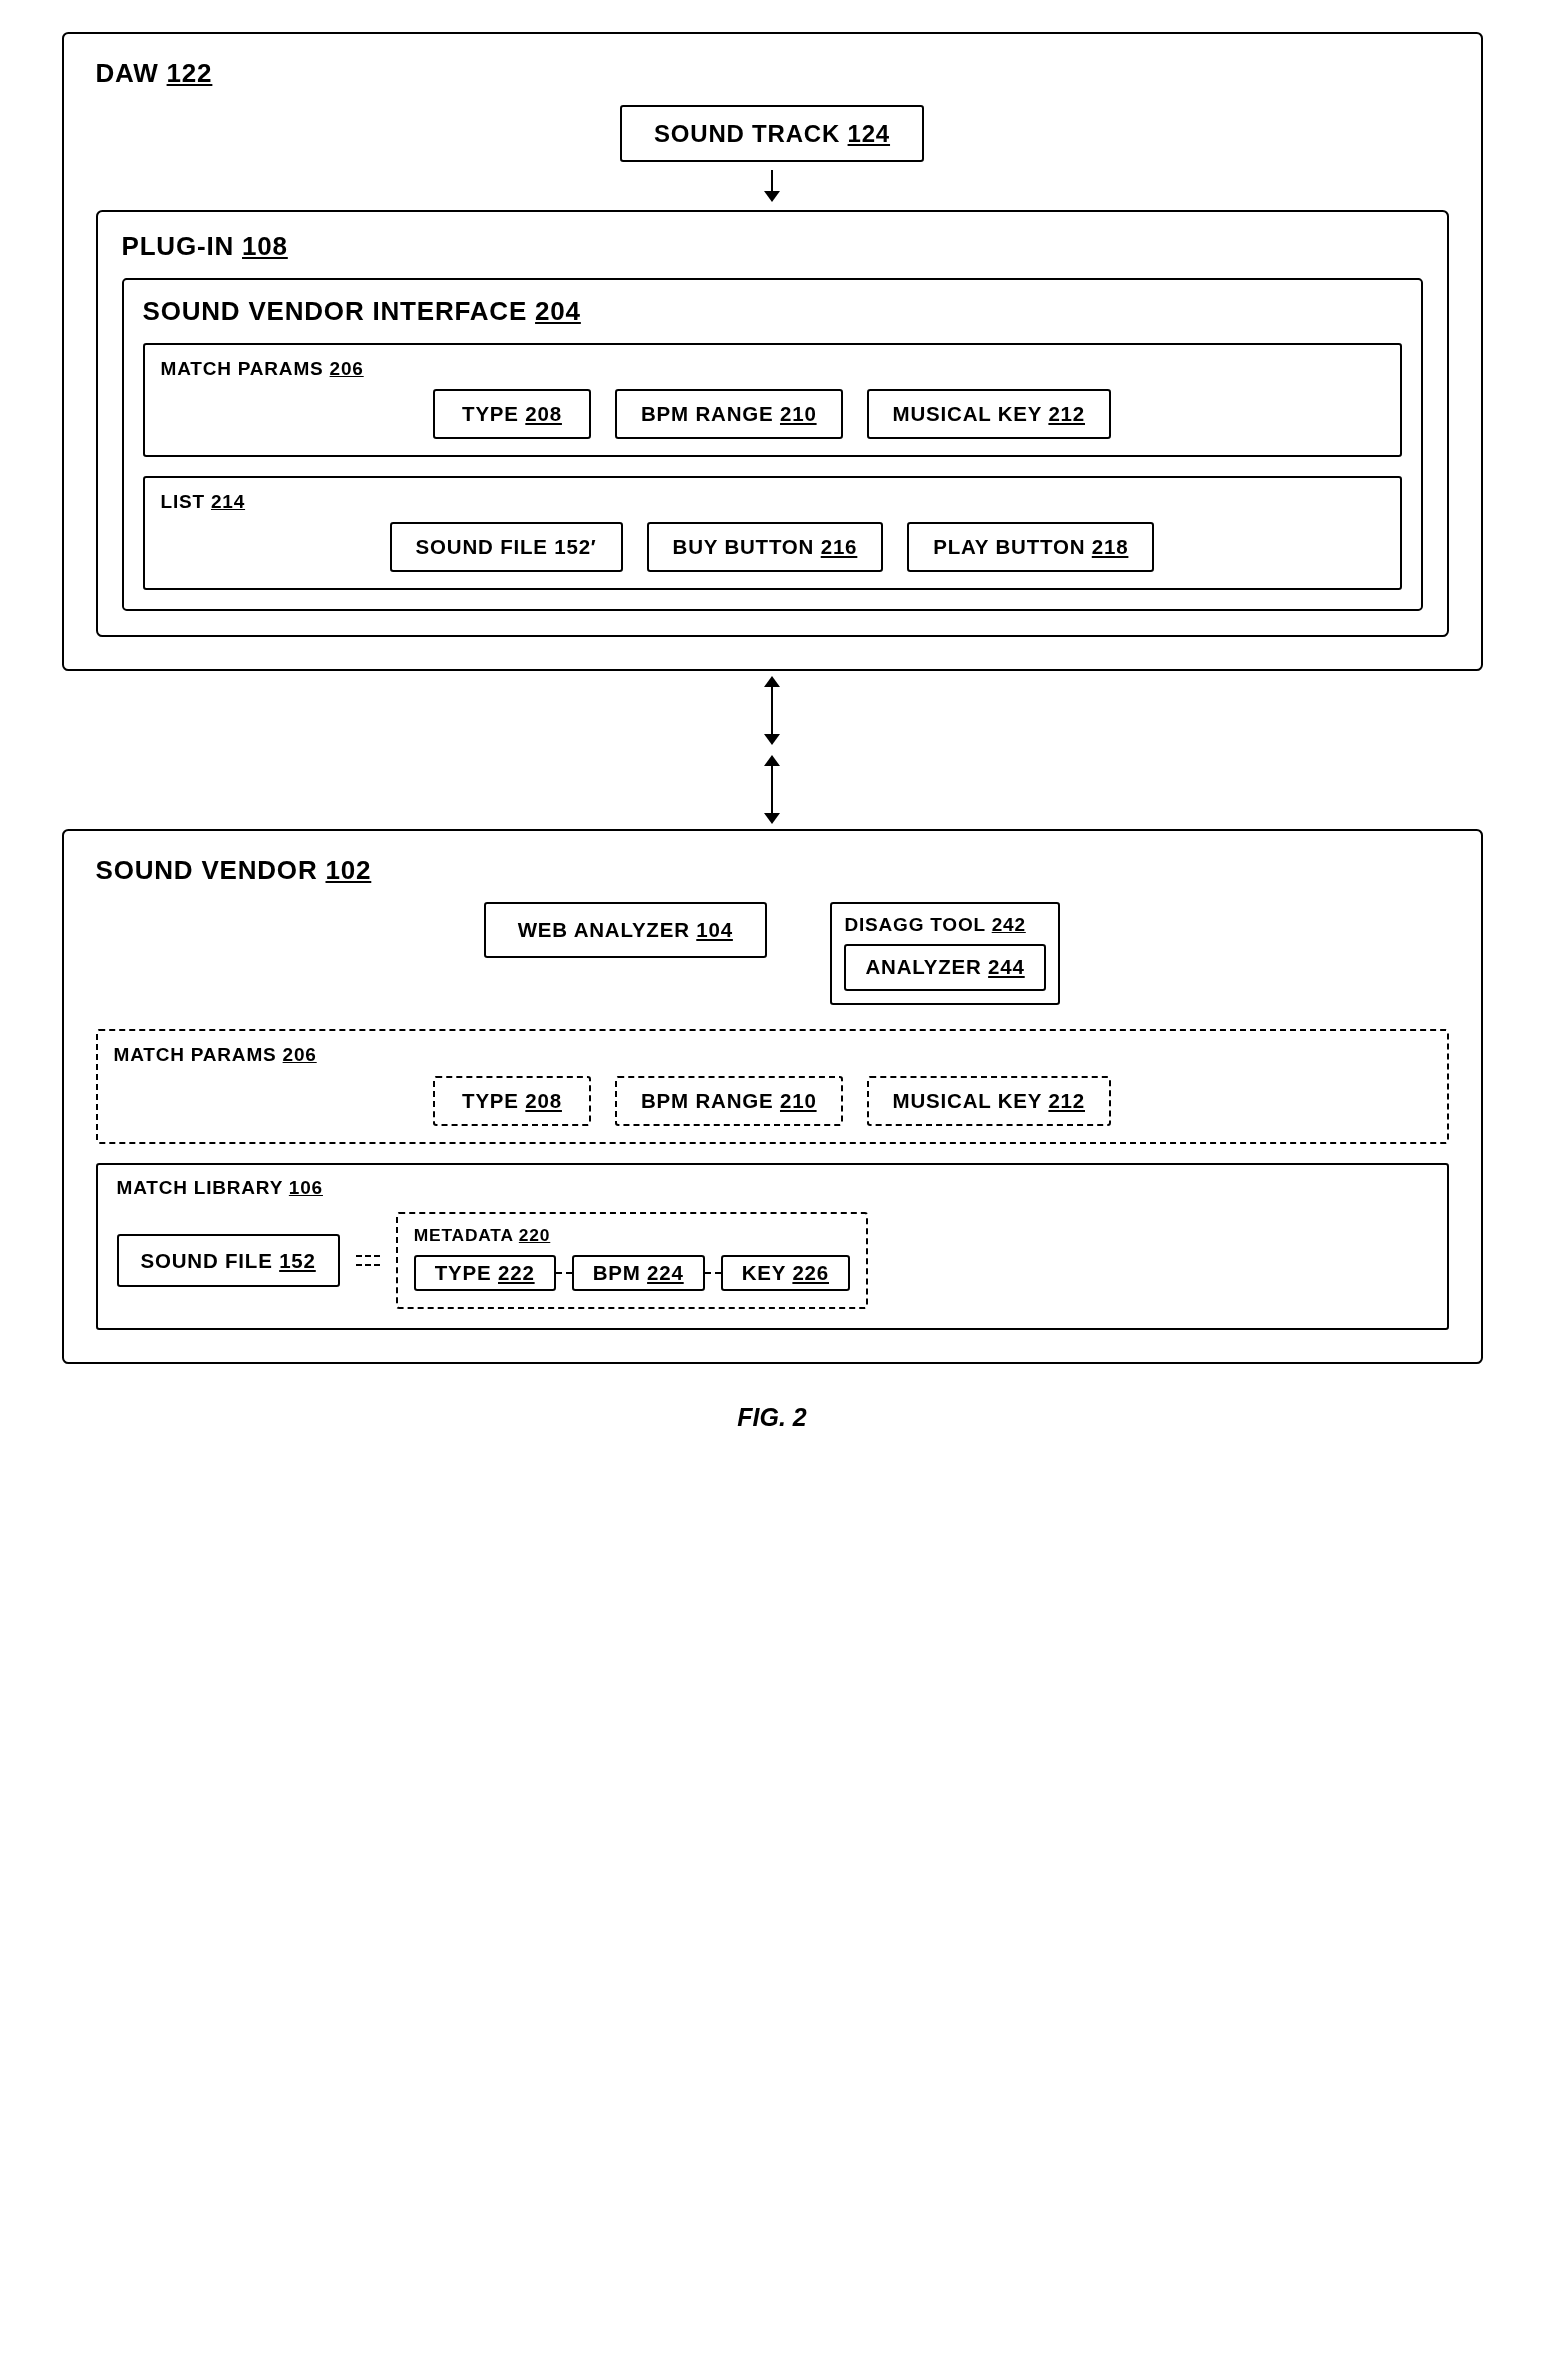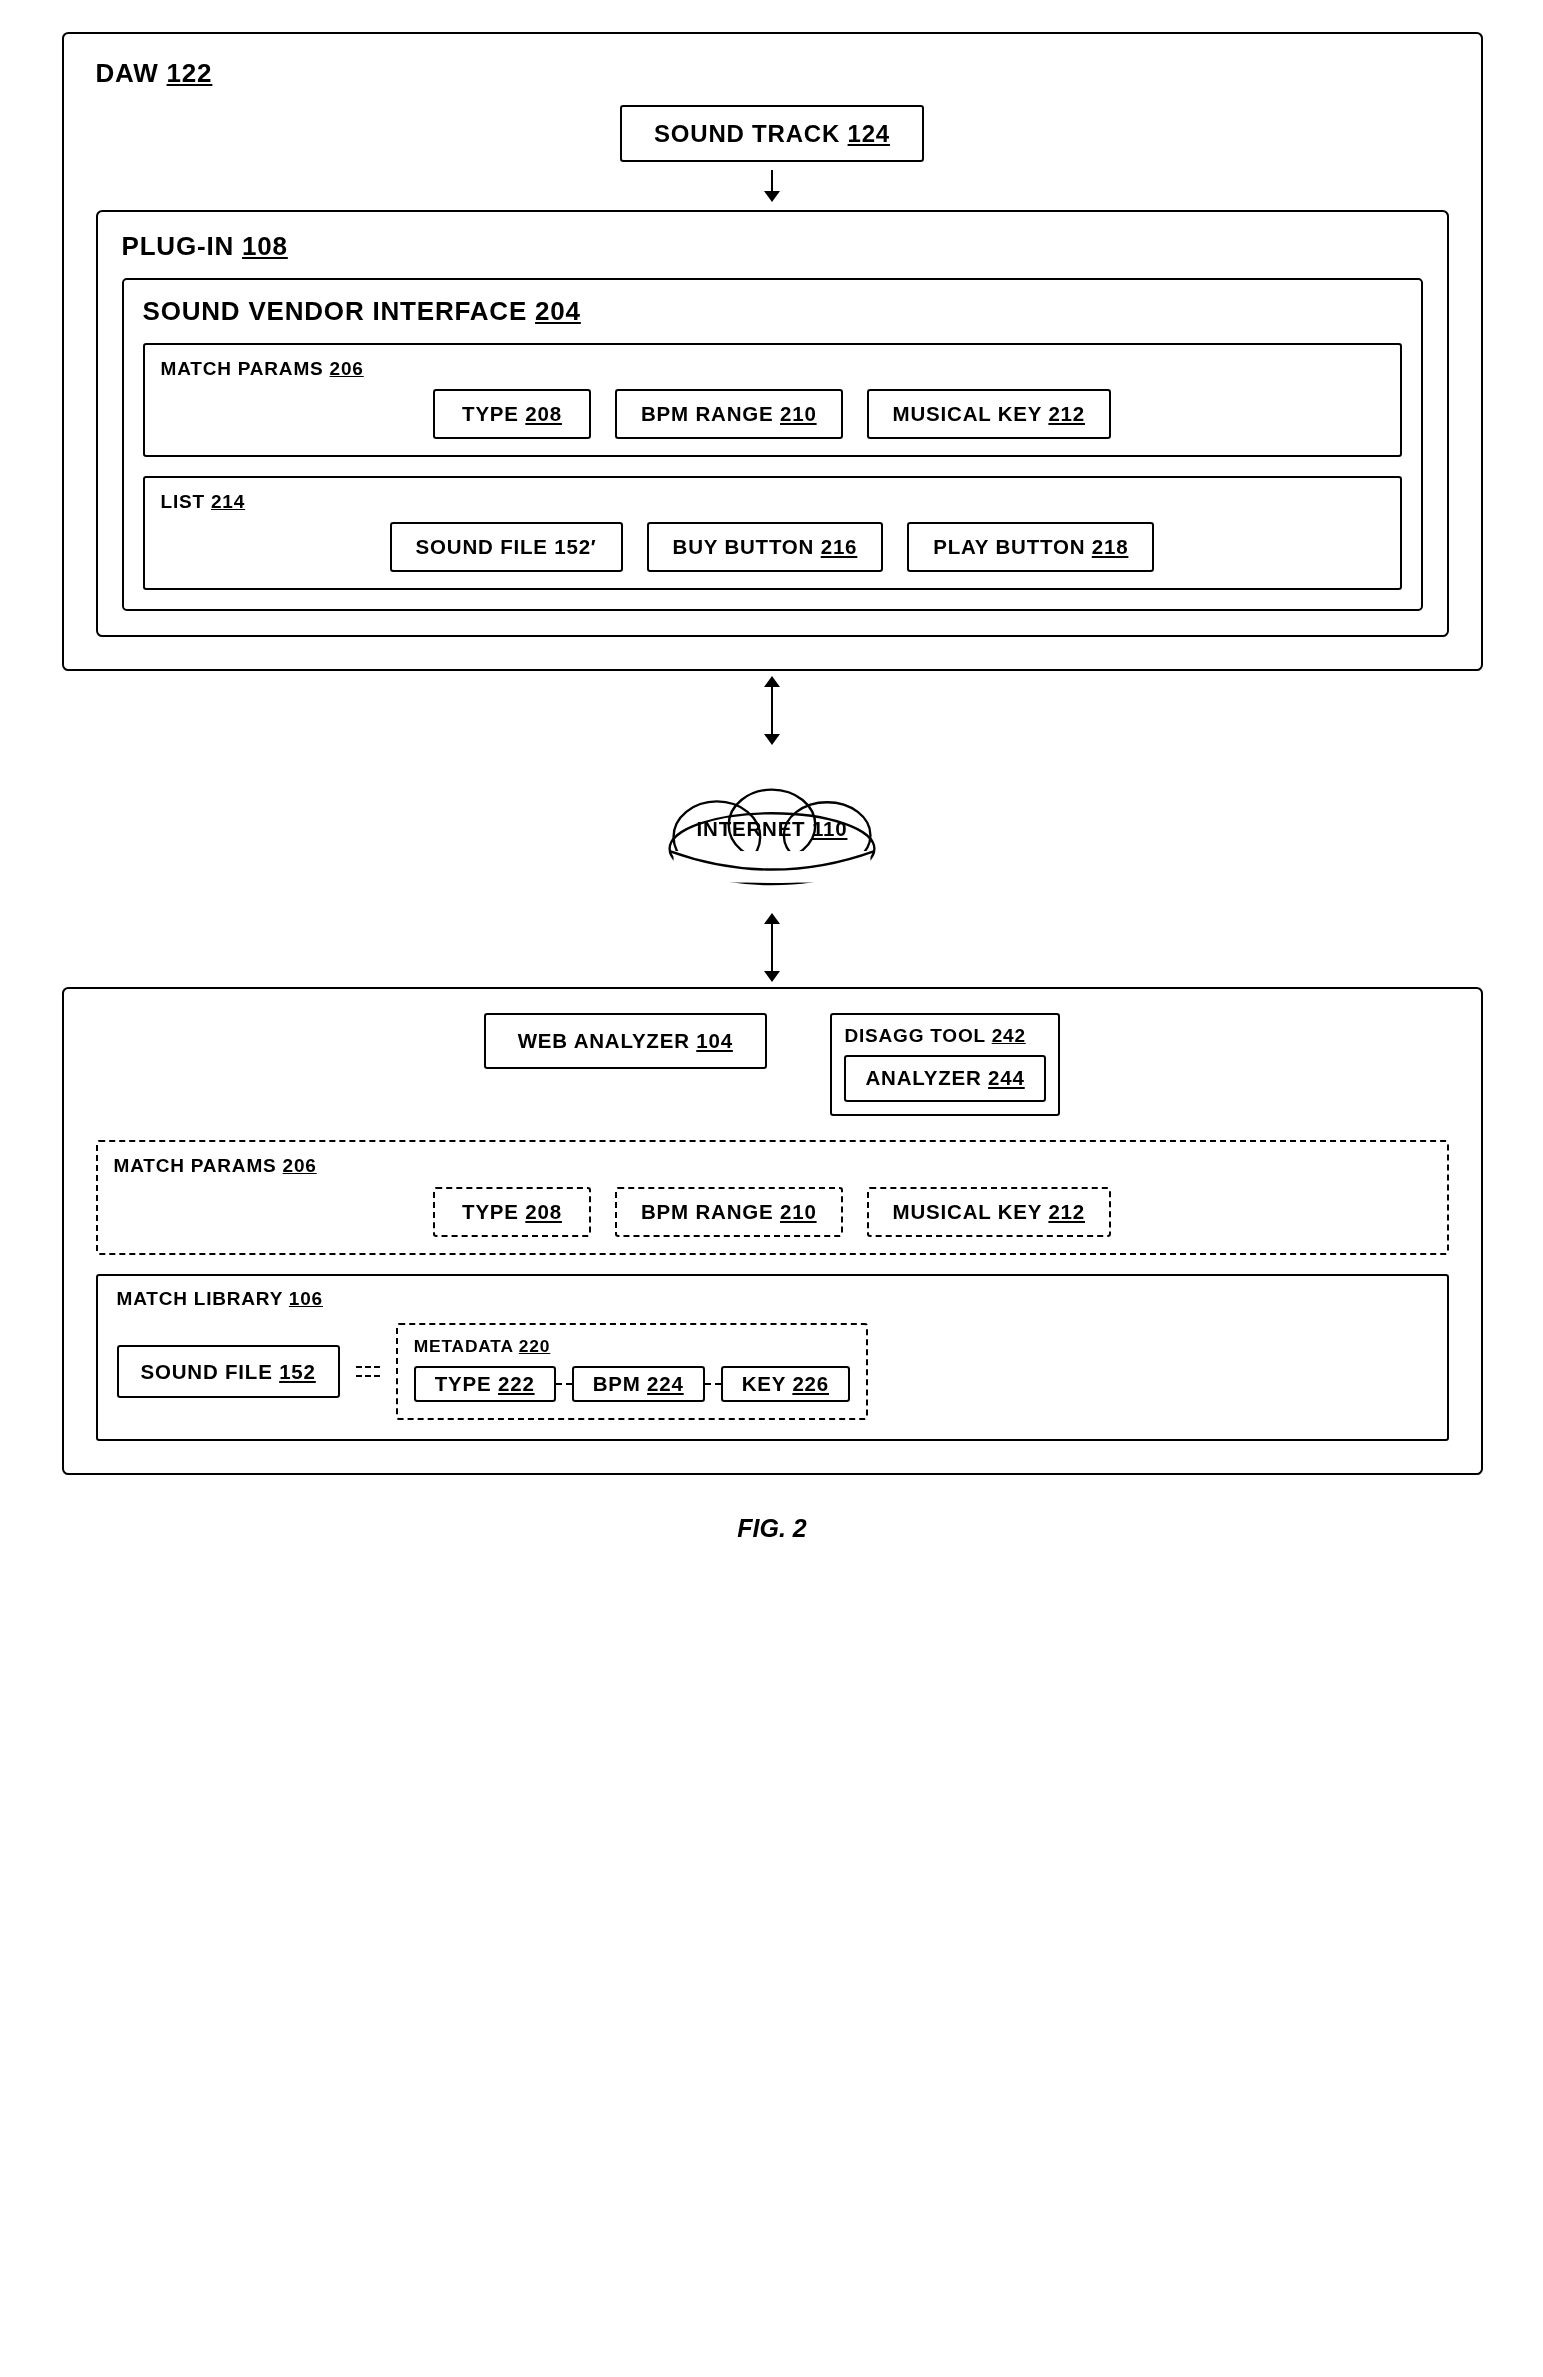--- a/index.html
+++ b/index.html
@@ -391,54 +391,32 @@
       </div>
     </div>
   </div>
 
   <div class="double-arrow-container">
     <div class="arrow-head-up"></div>
     <div class="arrow-shaft"></div>
     <div class="arrow-head-down"></div>
   </div>
 
-  <div class="internet-section">
-    <div class="cloud-shape">
-      <svg class="cloud-svg" viewBox="0 0 340 160" xmlns="http://www.w3.org/2000/svg">
-
-        <g fill="none" stroke="#000" stroke-width="3">
-
-          <ellipse cx="170" cy="105" rx="130" ry="45"></ellipse>
-          <ellipse cx="100" cy="90" rx="55" ry="45"></ellipse>
-          <ellipse cx="170" cy="75" rx="55" ry="45"></ellipse>
-          <ellipse cx="240" cy="88" rx="55" ry="42"></ellipse>
-
-        </g>
-        <g fill="#fff" stroke="none">
-          <rect x="45" y="108" width="250" height="40"></rect>
-        </g>
-        <g fill="none" stroke="#000" stroke-width="3">
-
-          <path d="M 40 108 Q 170 155 300 108"></path>
-        </g>
-      </svg>
-      <div class="cloud-text">
-        <span>INTERNET</span>
-        <span class="ref"> <span>110</span></span>
-      </div>
-    </div>
-  </div>
 
   <div class="double-arrow-container">
     <div class="arrow-head-up"></div>
     <div class="arrow-shaft"></div>
     <div class="arrow-head-down"></div>
   </div>
 
   <div class="sv-box">
+    <div class="box-label">
+      <span>SOUND VENDOR</span>
+      <span class="ref"> <span>102</span></span>
+    </div>
 
     <div class="sv-top-row">
 
       <div class="item-box-solid" style="font-size:20.5px; padding: 14px 32px;">
         <span>WEB ANALYZER</span>
         <span class="ref"> <span>104</span></span>
       </div>
 
       <div class="disagg-tool-box">
         <div class="sub-label" style="margin-bottom:6.3px;">

